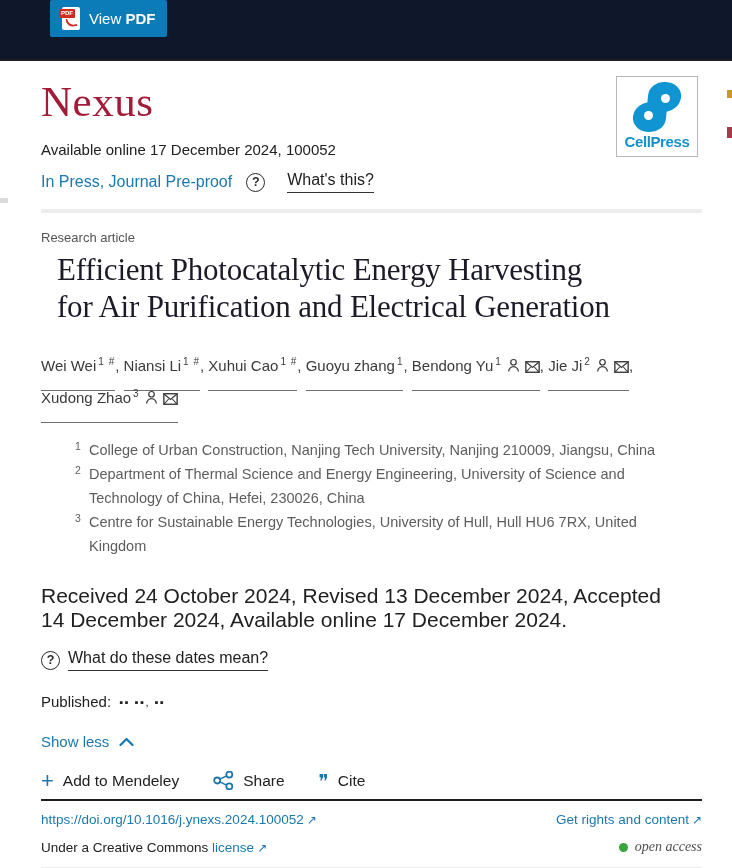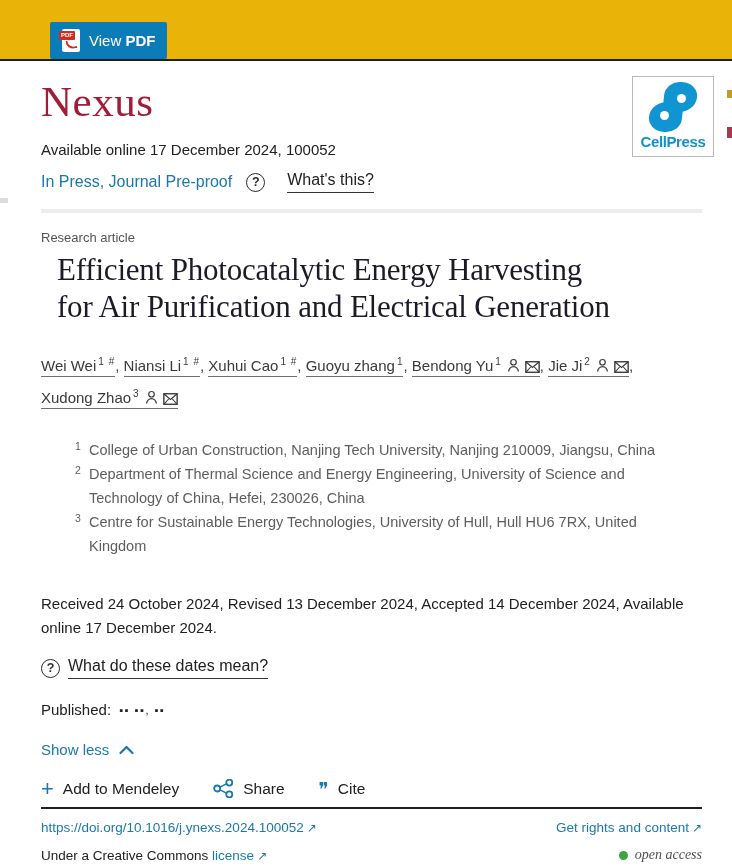--- a/index.html
+++ b/index.html
@@ -2,22 +2,22 @@
 <html><head>
 <meta charset="utf-8">
 <style>
   html,body { margin:0; padding:0; }
   body {
     width:732px; height:868px; position:relative; overflow:hidden;
     background:#ffffff; font-family:"Liberation Sans", sans-serif;
     color:#212121; -webkit-font-smoothing:antialiased;
   }
   
-  .topbar { height:59px; background:#eab308; border-bottom:2px solid #1f1f1f;
-            display:flex; align-items:flex-end; }
+  .topbar { height:59px; background:#0f172a; border-bottom:2px solid #1f1f1f;
+            display:flex; align-items:flex-start; }
   .viewpdf { margin-left:50px; min-width:113px; height:37px; background:#0c7cb8;
              color:#fff; border:none; border-radius:2px; display:flex;
              align-items:center; justify-content:center; gap:9px;
              font-family:"Liberation Sans",sans-serif; font-size:15px; cursor:pointer; padding:0 12px; }
   .viewpdf b { font-weight:bold; }
   .pdficon { position:relative; width:18px; height:23px; background:#fff;
              border-radius:2px; flex:0 0 auto; }
   .pdficon .ribbon { position:absolute; top:2px; left:-3px; background:#cf2d20;
              color:#fff; font-size:6px; font-weight:bold; line-height:7px;
              padding:1px 2px; border-radius:1px; letter-spacing:0; }
@@ -25,21 +25,21 @@
              border:2px solid #cf2d20; border-top:none; border-right:none;
              border-radius:0 0 0 8px; transform:rotate(-10deg); }
 
   
   .card { padding:0 30px 0 41px;border-radius:7px; }
 
   .nexus { font-family:"Liberation Serif", serif; font-size:43px; line-height:42px;
            color:#a31c37; margin-top:20px; display:inline-block; letter-spacing:0.5px;
            text-decoration:none; }
 
-  .cellpress-box { position:absolute; top:76px; right:18px; width:82px; height:81px;
+  .cellpress-box { position:absolute; top:76px; right:34px; width:82px; height:81px;
            border:1px solid #b8b8b8; background:#fff; box-sizing:border-box;
            display:flex; flex-direction:column; align-items:center; cursor:pointer; }
   .cp-swirl { position:relative; width:54px; height:50px; margin-top:5px; }
   .cp-blob1 { position:absolute; right:3px; top:0; width:33px; height:30px;
            background:#1195d2; border-radius:52% 48% 58% 6%; transform:rotate(6deg); }
   .cp-blob2 { position:absolute; left:3px; bottom:0; width:33px; height:30px;
            background:#1195d2; border-radius:58% 6% 52% 48%; transform:rotate(6deg); }
   .cp-dot1 { position:absolute; right:14px; top:12px; width:9px; height:9px;
            background:#fff; border-radius:50%; }
   .cp-dot2 { position:absolute; left:14px; bottom:12px; width:9px; height:9px;
@@ -64,32 +64,32 @@
 
   .title { font-family:"Liberation Serif", serif; font-size:31px; line-height:37px;
            color:#1b1b28; margin-top:6px; font-weight:400; letter-spacing:-0.2px; }
   .title span { display:block; }
 
   
   .authors { display:block; margin-top:24px; width:630px; font-size:15px;
            color:#3a3a3a; line-height:26px; }
   .author { white-space:nowrap; }
   .author:not(:last-child)::after { content:", "; }
-  .a-link { border-bottom:1px solid #6f6f6f; padding-bottom:2px; cursor:pointer; }
+  .a-link { border-bottom:1px solid #6f6f6f; padding-bottom:16px; cursor:pointer; }
   .a-sup { font-size:10px; vertical-align:6px; margin-left:2px; letter-spacing:1px; }
   .a-ico { display:inline-block; vertical-align:-2px; margin-left:5px; }
 
   
   .affils { margin-top:25px; }
   .affil { display:flex; margin-left:34px; }
   .af-sup { font-size:10.5px; color:#5d5d5d; width:14px; flex:0 0 auto;
            padding-top:2px; }
   .af-text { font-size:14.5px; color:#5d5d5d; line-height:24px; width:585px; }
 
-  .history { margin-top:34px; font-size:15px; line-height:24px; width:648px;
+  .history { margin-top:26px; font-size:21px; line-height:24px; width:648px;
            color:#212121; }
 
   .dates-help { margin-top:17px; display:flex; align-items:center; }
 
   .published { margin-top:22px; font-size:15px; color:#212121; }
   .published .bullets { font-size:11px; letter-spacing:1.5px; vertical-align:1px; }
 
   .showless { margin-top:23px; font-size:15px; color:#1a78ae; display:flex;
            align-items:center; gap:10px; cursor:pointer; width:fit-content; }
 

